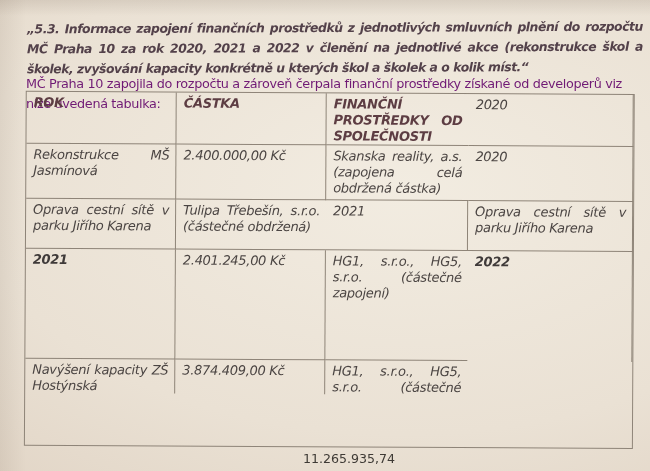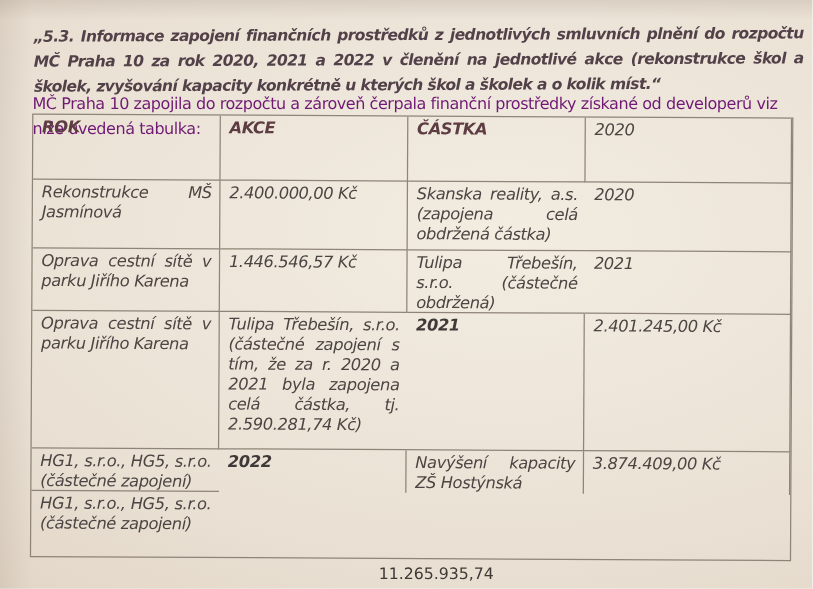--- a/index.html
+++ b/index.html
@@ -63,36 +63,34 @@
 
 <div class="page">
 
   <p class="quote">„5.3. Informace zapojení finančních prostředků z jednotlivých smluvních plnění do rozpočtu MČ Praha 10 za rok 2020, 2021 a 2022 v členění na jednotlivé akce (rekonstrukce škol a školek, zvyšování kapacity konkrétně u kterých škol a školek a o kolik míst.“</p>
 
   <p class="intro">MČ Praha 10 zapojila do rozpočtu a zároveň čerpala finanční prostředky získané od developerů viz níže uvedená tabulka:</p>
 
   <div class="fin-table">
 
     <div class="cell hdr">ROK</div>
-    <div class="cell hdr">AKCE</div>
     <div class="cell hdr">ČÁSTKA</div>
+    <div class="cell hdr just last-col">FINANČNÍ PROSTŘEDKY OD SPOLEČNOSTI</div>
 
     <div class="cell">2020</div>
     <div class="cell just">Rekonstrukce MŠ Jasmínová</div>
     <div class="cell">2.400.000,00 Kč</div>
     <div class="cell just last-col">Skanska reality, a.s. (zapojena celá obdržená částka)</div>
 
     <div class="cell">2020</div>
     <div class="cell just">Oprava cestní sítě v parku Jiřího Karena</div>
-    <div class="cell">1.446.546,57 Kč</div>
     <div class="cell just last-col">Tulipa Třebešín, s.r.o. (částečné obdržená)</div>
 
     <div class="cell">2021</div>
     <div class="cell just">Oprava cestní sítě v parku Jiřího Karena</div>
-    <div class="cell just last-col">Tulipa Třebešín, s.r.o. (částečné zapojení s tím, že za r. 2020 a 2021 byla zapojena celá částka, tj. 2.590.281,74 Kč)</div>
 
     <div class="cell year-bold">2021</div>
     <div class="cell">2.401.245,00 Kč</div>
     <div class="cell just last-col">HG1, s.r.o., HG5, s.r.o. (částečné zapojení)</div>
 
     <div class="cell year-bold last-row">2022</div>
     <div class="cell just last-row">Navýšení kapacity ZŠ Hostýnská</div>
     <div class="cell last-row">3.874.409,00 Kč</div>
     <div class="cell just last-col last-row">HG1, s.r.o., HG5, s.r.o. (částečné zapojení)</div>
   </div>

